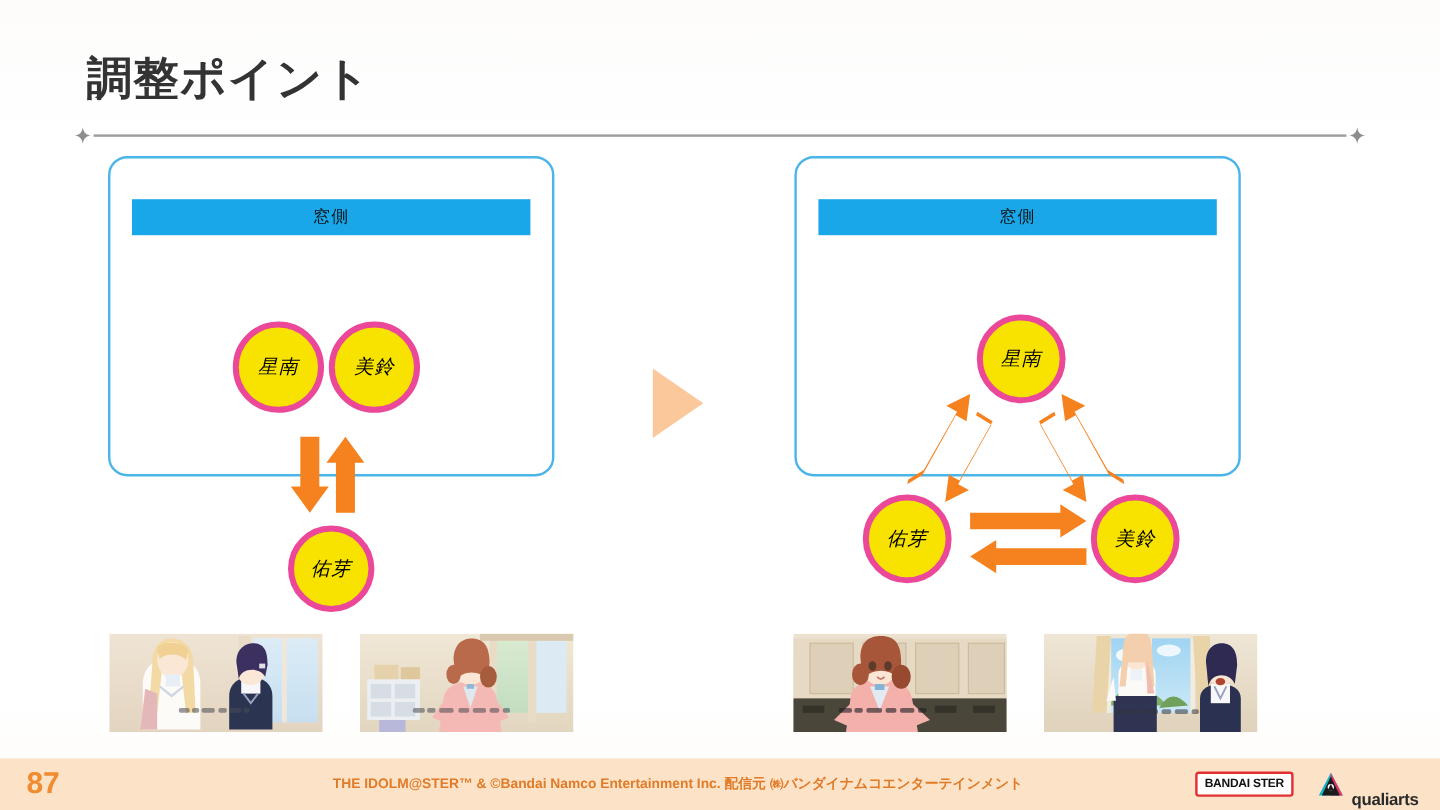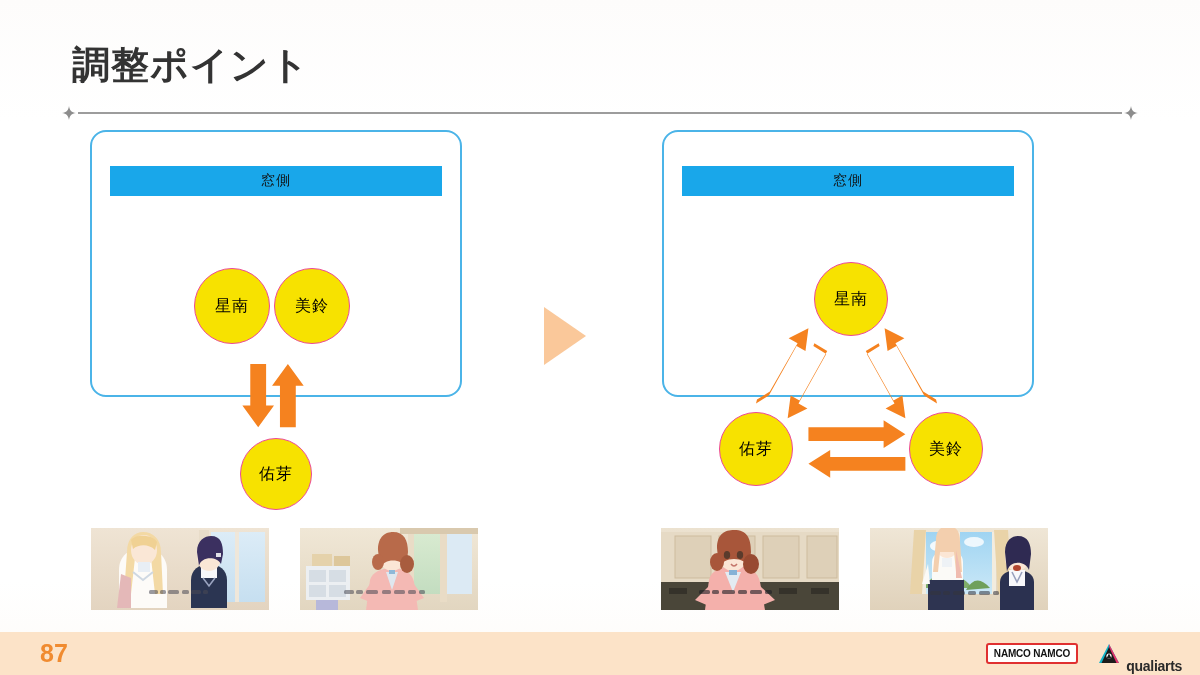--- a/index.html
+++ b/index.html
@@ -96,28 +96,29 @@
     top: 74px;
     width: 100%;
     height: 300px;
   }
 
   
   .node {
     position: absolute;
     border-radius: 50%;
     background: #f7e200;
-    border: 1px solid #ec4899;
+    border: 5px solid #ec4899;
     display: flex;
     align-items: center;
     justify-content: center;
     color: #000000;
     font-size: 16px;
     letter-spacing: 1px;
     box-sizing: border-box;
+    font-style: italic;
   }
 
   
   .n-l-seina  { width: 76px; height: 76px; left: 102px; top: 62px;  }
   .n-l-misuzu { width: 76px; height: 76px; left: 182px; top: 62px;  }
   .n-l-yume   { width: 72px; height: 72px; left: 148px; top: 232px; }
 
   
   .n-r-seina  { width: 74px; height: 74px; left: 150px; top: 56px;  }
   .n-r-yume   { width: 74px; height: 74px; left:  55px; top: 206px; }
@@ -153,21 +154,21 @@
     left: 0;
     bottom: 0;
     width: 1200px;
     height: 43px;
     background: #fce3c8;
     display: flex;
     align-items: center;
   }
   .page-number {
     position: absolute;
-    left: 40px;
+    left: 22px;
     font-size: 25px;
     font-weight: bold;
     color: #f08b30;
     letter-spacing: 0;
   }
   .copyright {
     position: absolute;
     left: 50%;
     transform: translateX(-50%);
     margin-left: -35px;
@@ -484,22 +485,23 @@
         <rect x="109" y="63" width="11" height="4" rx="1.5" fill="#34343d"></rect>
         <rect x="123" y="63" width="6" height="4" rx="1.5" fill="#34343d"></rect>
       </g>
     </svg>
   </div>
 
   <div class="footer">
 
     <span class="page-number">87</span>
 
-
-    <span class="logo-bandai">NAMCO NAMCO</span>
+    <span class="copyright">THE IDOLM@STER™ &amp; ©Bandai Namco Entertainment Inc. 配信元 ㈱バンダイナムコエンターテインメント</span>
+
+    <span class="logo-bandai">BANDAI STER</span>
 
     <span class="logo-qualiarts">
       <span class="q-mark">
         <svg class="q-mark" width="22" height="22" viewBox="0 0 22 22" aria-hidden="true">
           <path d="M11 1 L21 20 L1 20 Z" fill="#12b5c8"></path>
           <path d="M11 1 L21 20 L11 20 Z" fill="#e2326a"></path>
           <path d="M11 4 L18.5 20 L3.5 20 Z" fill="#1b1b1b"></path>
           <circle cx="11" cy="13" r="2.6" fill="#ffffff"></circle>
           <path d="M11 10.4 L13.6 15.6 L8.4 15.6 Z" fill="#1b1b1b"></path>
         </svg>

